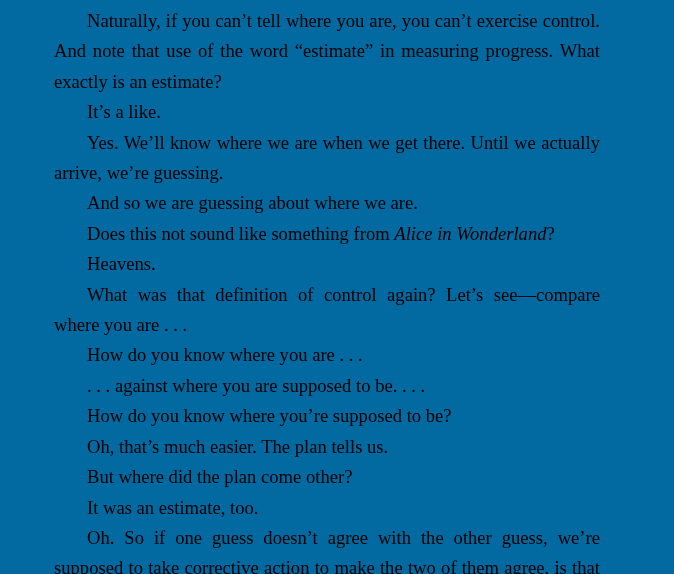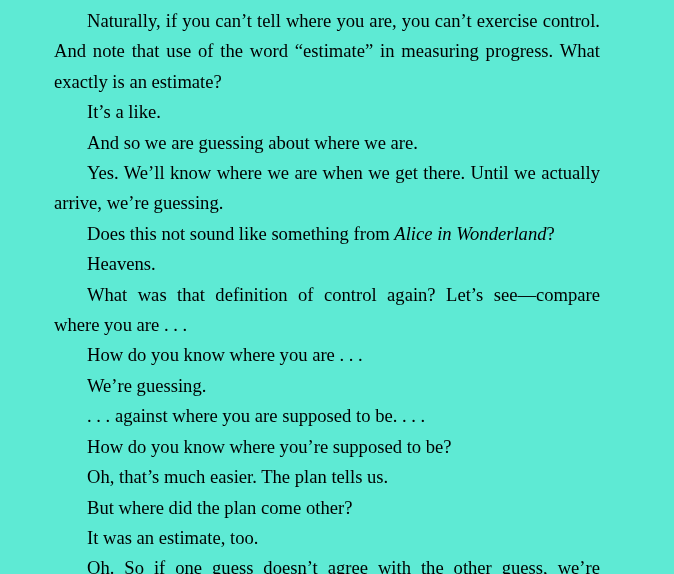--- a/index.html
+++ b/index.html
@@ -12,21 +12,21 @@
     height: 574px;
     overflow: hidden;
     font-family: "Liberation Serif", serif;
     color: #000000;
   }
   .page {
     box-sizing: border-box;
     width: 674px;
     height: 574px;
     padding: 6px 74px 0 54px;
-    background: #5eead4;
+    background: #0369a1;
   }
   .body-text {
     font-size: 18.6px;
     line-height: 30.4px;
     text-align: justify;
     text-justify: inter-word;
     hyphens: none;
   }
   .body-text p {
     margin: 0;
@@ -38,33 +38,32 @@
 </head>
 <body>
 
 <div class="page">
   <div class="body-text">
 
     <p><span>Naturally, if you can’t tell where you are, you can’t exercise control. And note that use of the word “estimate” in measuring progress. What exactly is an estimate?</span></p>
 
     <p><span>It’s a like.</span></p>
 
+    <p><span>Yes. We’ll know where we are when we get there. Until we actually arrive, we’re guessing.</span></p>
+
     <p><span>And so we are guessing about where we are.</span></p>
-
-    <p><span>Yes. We’ll know where we are when we get there. Until we actually arrive, we’re guessing.</span></p>
 
     <p><span>Does this not sound like something from </span><em>Alice in Wonderland</em><span>?</span></p>
 
     <p><span>Heavens.</span></p>
 
     <p><span>What was that definition of control again? Let’s see—compare where you are . . .</span></p>
 
     <p><span>How do you know where you are . . .</span></p>
 
-    <p><span>We’re guessing.</span></p>
 
     <p><span>. . . against where you are supposed to be. . . .</span></p>
 
     <p><span>How do you know where you’re supposed to be?</span></p>
 
     <p><span>Oh, that’s much easier. The plan tells us.</span></p>
 
     <p><span>But where did the plan come other?</span></p>
 
     <p><span>It was an estimate, too.</span></p>

